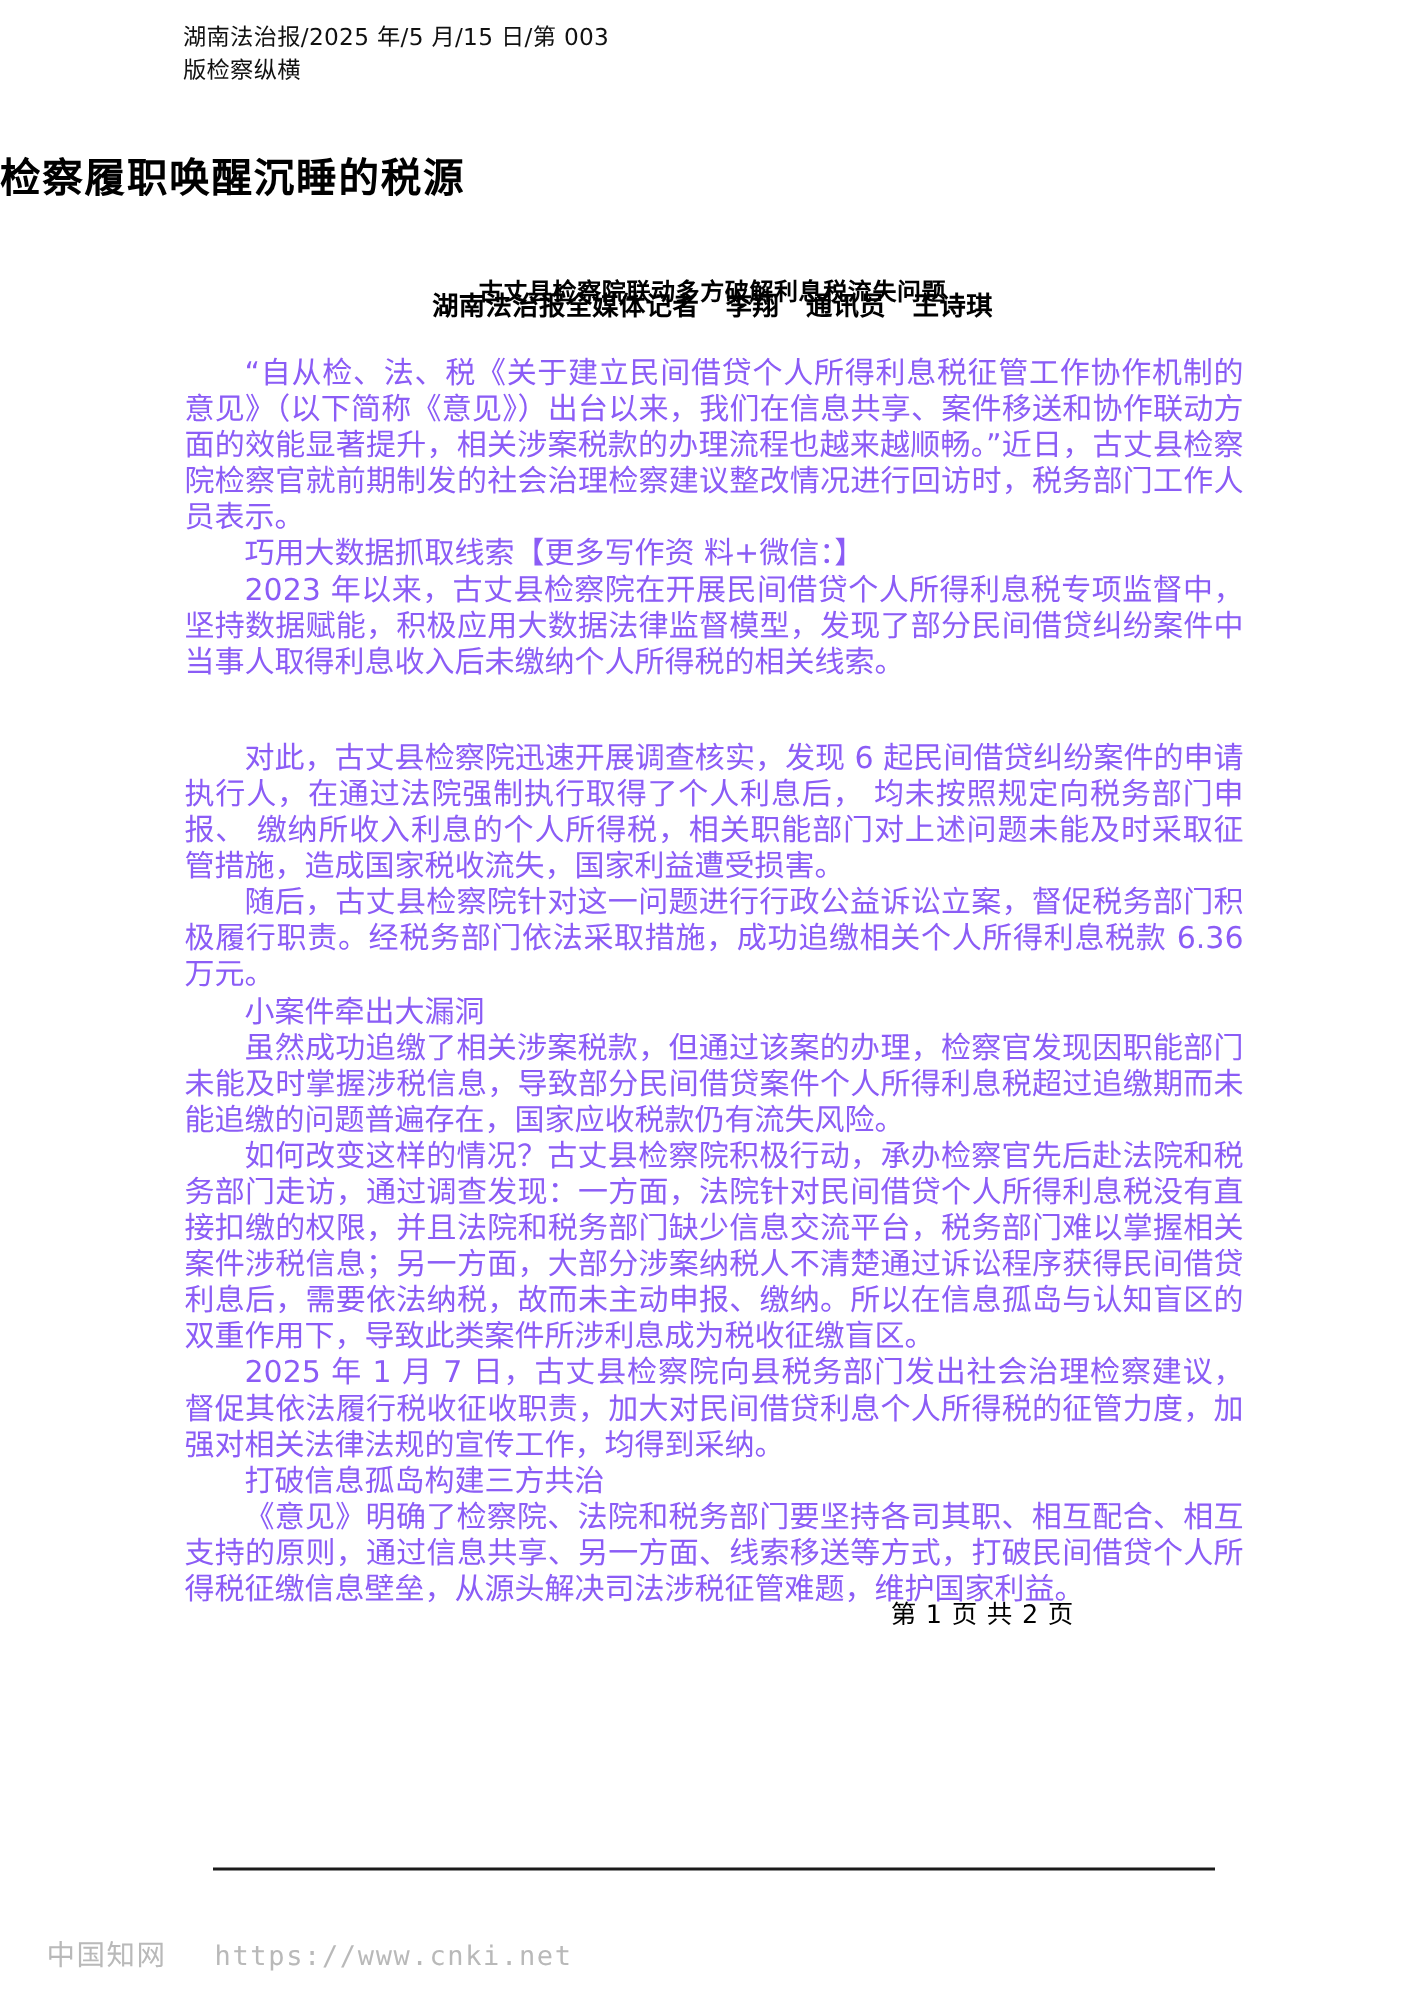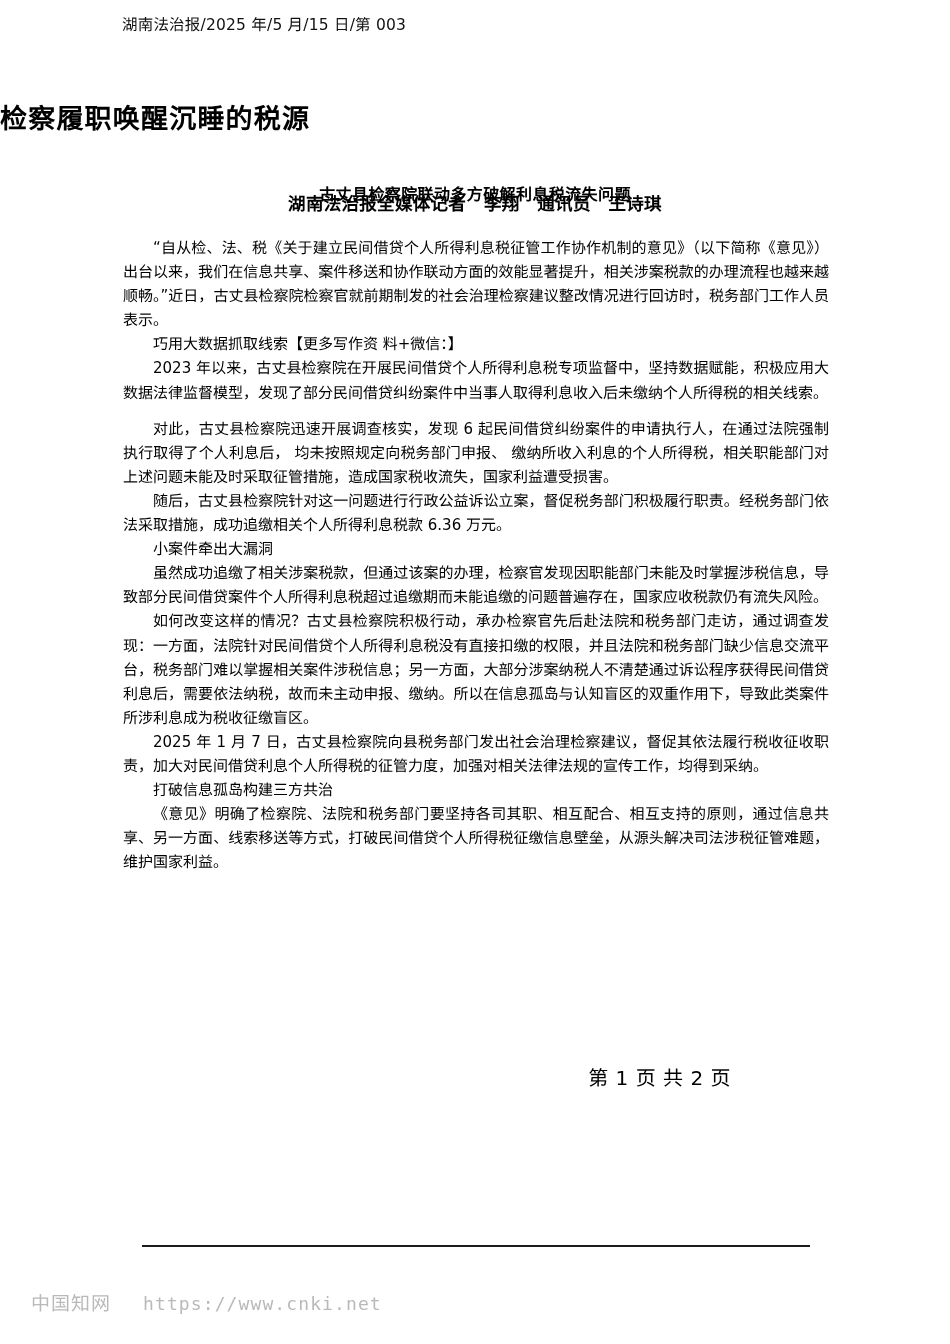--- a/index.html
+++ b/index.html
@@ -71,40 +71,40 @@
     letter-spacing: 0.3px;
     color: #000;
   }
 
   
   .body-col {
     position: absolute;
     left: 123px;
     top: 236px;
     width: 706px;
-    font-size: 15px;
+    font-size: 20px;
     line-height: 24.1px;
     text-align: justify;
     text-justify: inter-ideograph;
-    color: #000000;
+    color: #8b5cf6;
   }
   .body-col p {
     margin: 0;
     text-indent: 2em;
   }
   .body-col p.gap-after {
-    margin-bottom: 12px;
+    margin-bottom: 40px;
   }
 
   
   .page-number {
     position: absolute;
-    right: 107px;
+    right: 122px;
     top: 1062px;
-    font-size: 20px;
+    font-size: 17px;
     letter-spacing: 0.5px;
     color: #000;
   }
 
   
   .bottom-rule {
     position: absolute;
     left: 142px;
     top: 1245px;
     width: 668px;
@@ -134,20 +134,21 @@
     font-family: "DejaVu Sans Mono", "Liberation Mono", monospace;
   }
 </style>
 </head>
 <body>
 
 <div class="page">
 
   <div class="masthead">
     <div>湖南法治报/2025 年/5 月/15 日/第 003</div>
+    <div>版检察纵横</div>
   </div>
 
   <h1 class="title-main">检察履职唤醒沉睡的税源</h1>
   <h2 class="title-sub">古丈县检察院联动多方破解利息税流失问题</h2>
   <div class="byline">湖南法治报全媒体记者　李翔　通讯员　王诗琪</div>
 
   <div class="body-col">
     <p>“自从检、法、税《关于建立民间借贷个人所得利息税征管工作协作机制的意见》（以下简称《意见》）出台以来，我们在信息共享、案件移送和协作联动方面的效能显著提升，相关涉案税款的办理流程也越来越顺畅。”近日，古丈县检察院检察官就前期制发的社会治理检察建议整改情况进行回访时，税务部门工作人员表示。</p>
     <p>巧用大数据抓取线索【更多写作资 料+微信：】</p>
     <p class="gap-after">2023 年以来，古丈县检察院在开展民间借贷个人所得利息税专项监督中，坚持数据赋能，积极应用大数据法律监督模型，发现了部分民间借贷纠纷案件中当事人取得利息收入后未缴纳个人所得税的相关线索。</p>

